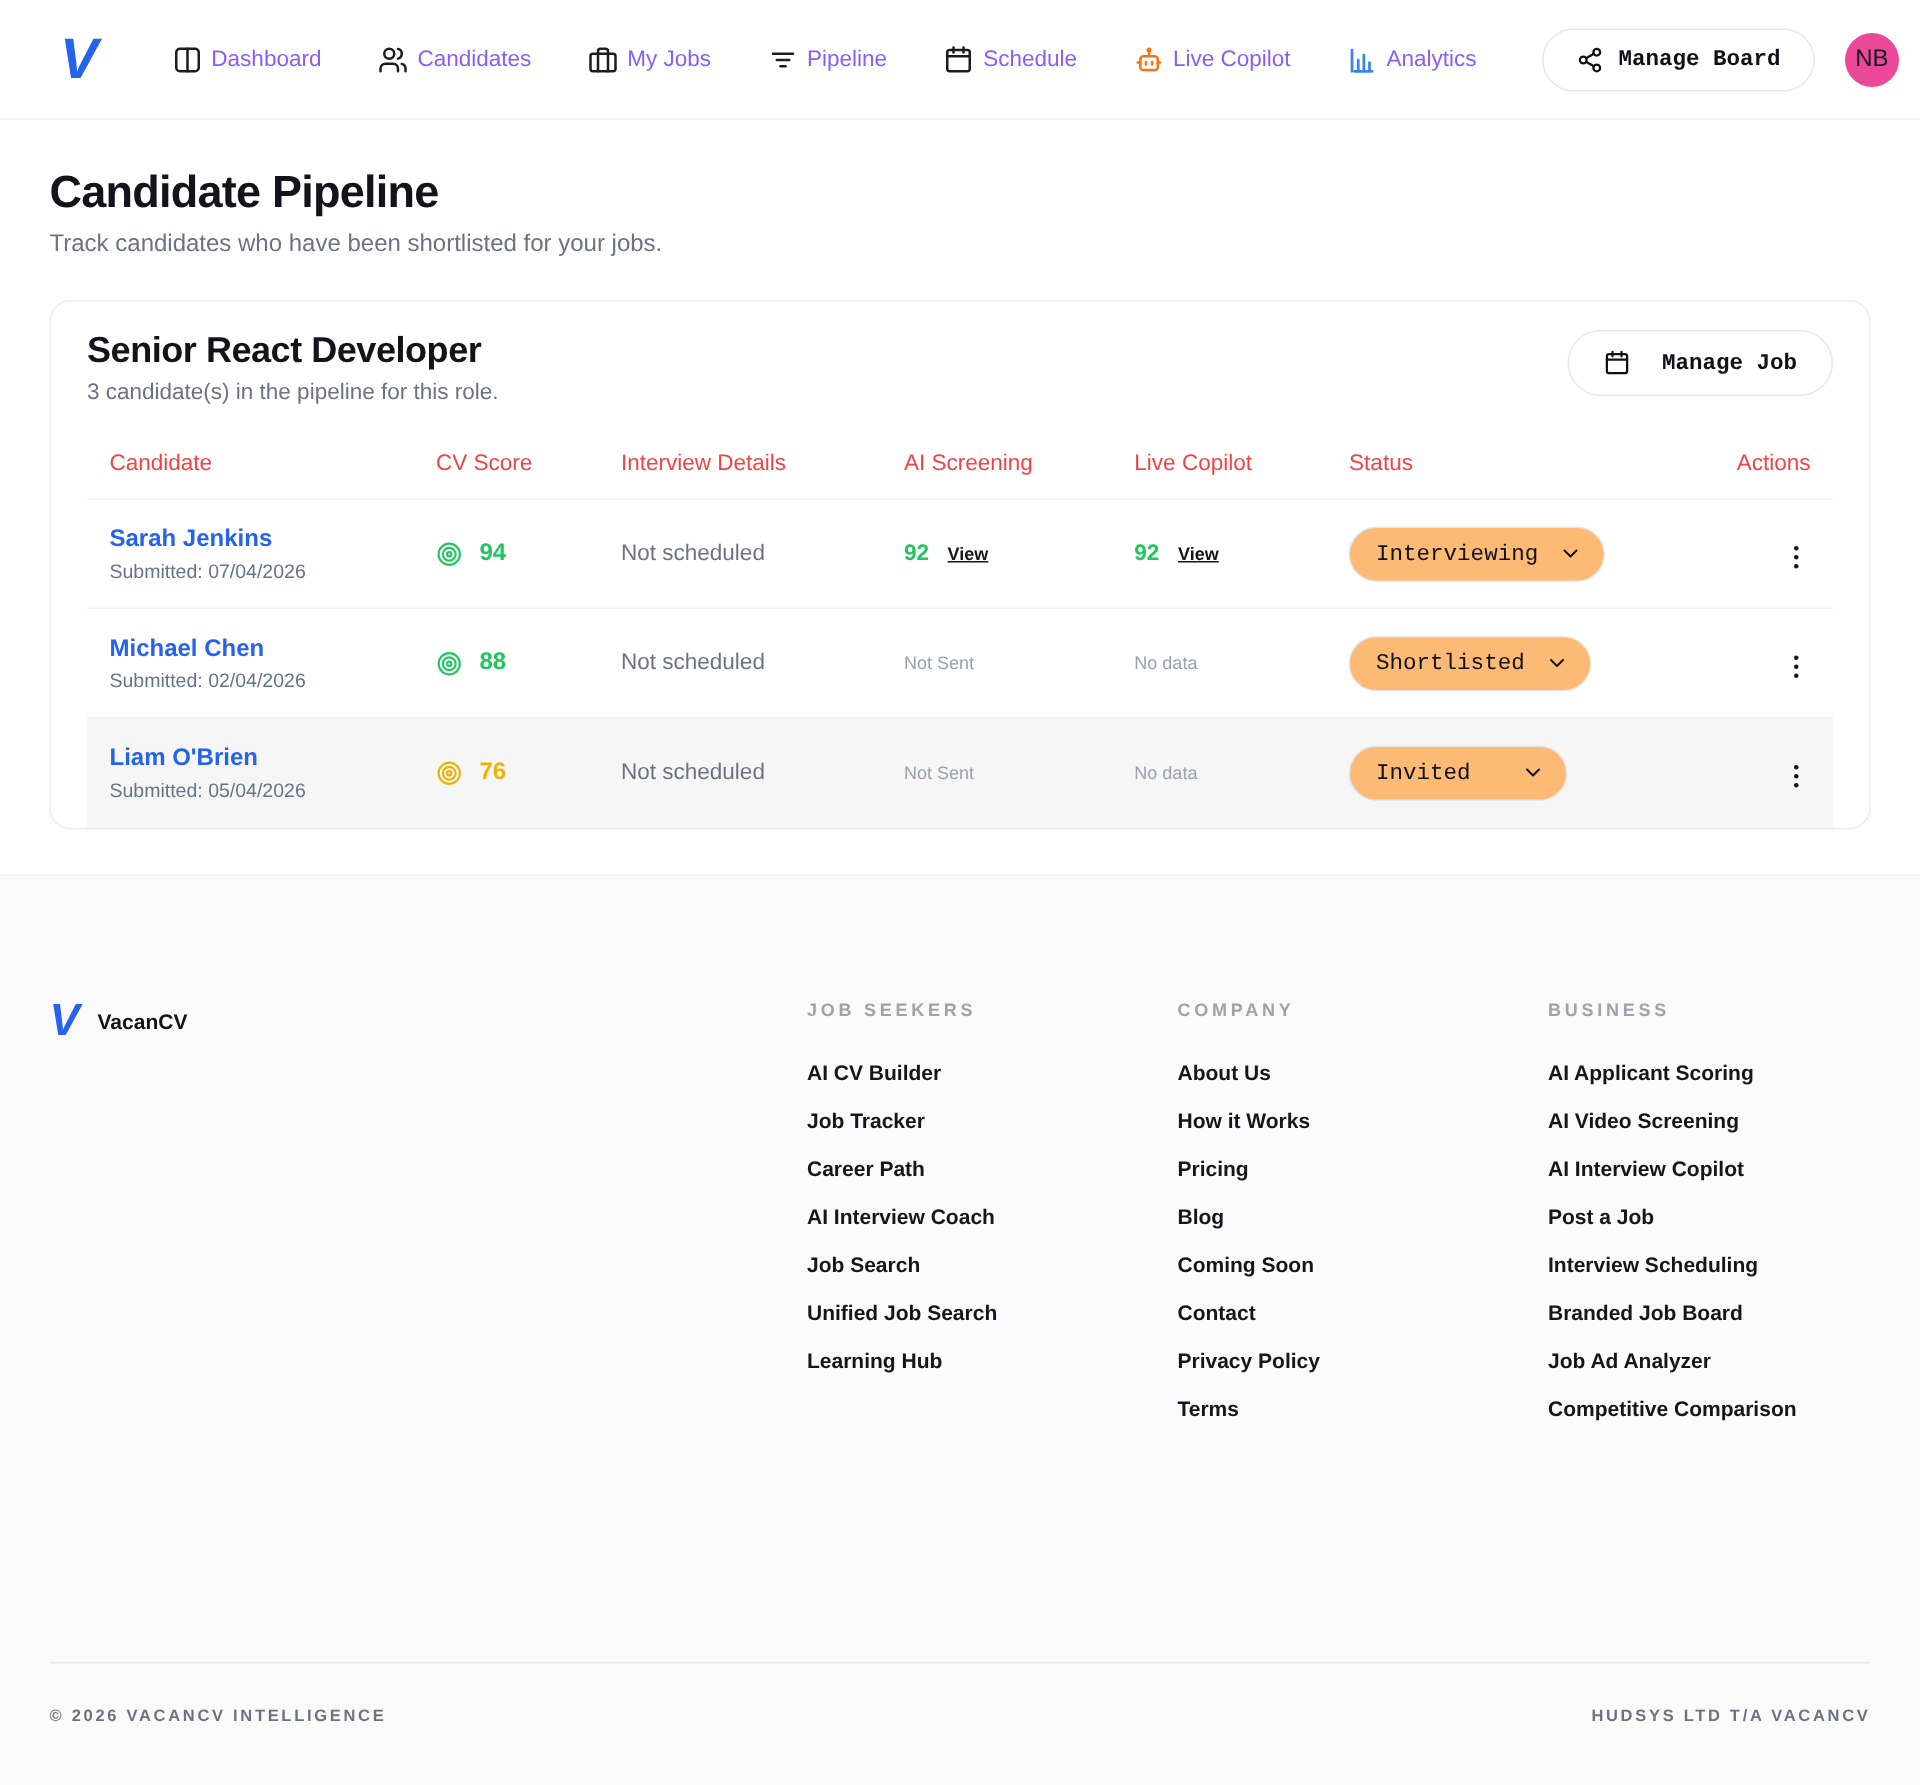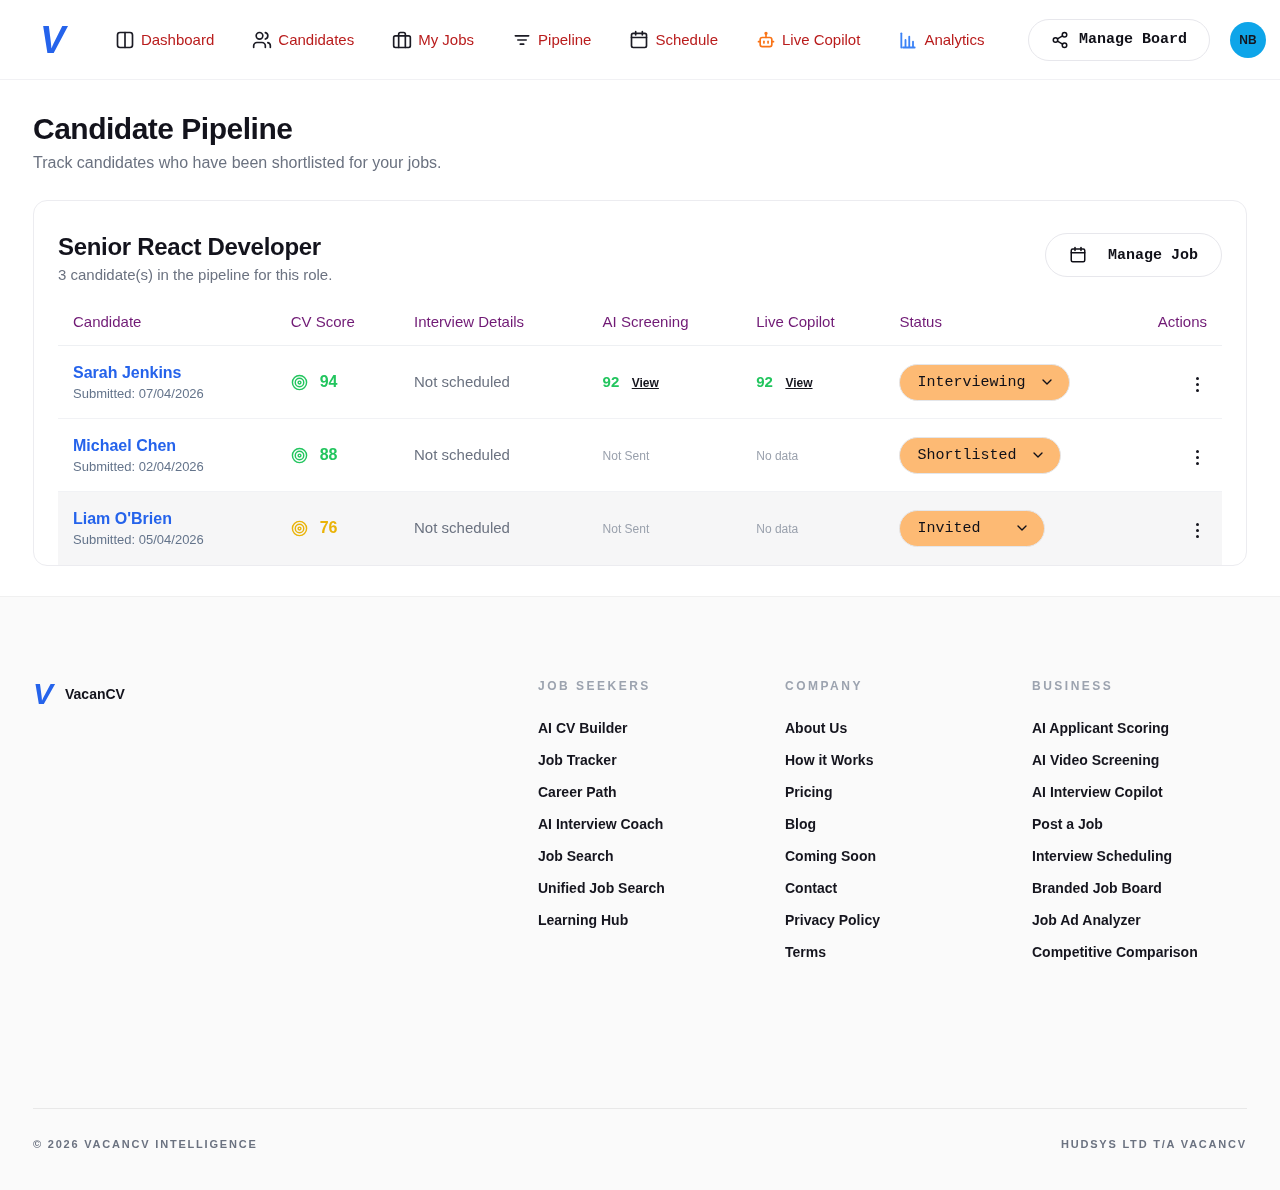--- a/index.html
+++ b/index.html
@@ -20,55 +20,55 @@
   
   header{
     height:80px; flex:0 0 80px; display:flex; align-items:center;
     padding:0 14px 0 40px; border-bottom:1px solid #f1f1f4; background:#fff;
   }
   .logo-v{
     font-size:38px; font-weight:800; font-style:italic; color:var(--accent-blue);
     line-height:1; letter-spacing:-2px; padding-right:8px;
   }
   nav{display:flex; align-items:center; gap:38px; margin:0 auto;}
-  .nav-item{display:flex; align-items:center; gap:6px; font-size:15px; font-weight:500; color:#b91c1c;}
+  .nav-item{display:flex; align-items:center; gap:6px; font-size:15px; font-weight:500; color:#8b5cf6;}
   .nav-item .ic{color:#1b1b24}
   .ic-orange{color:var(--orange) !important}
   .ic-blue{color:var(--chart-blue) !important}
   .manage-board{
     display:flex; align-items:center; gap:10px; padding:11px 22px; margin-right:20px;
     border:1px solid #e7e7ec; border-radius:999px; background:#fff;
     font-size:15px; font-weight:700; color:#101018;
   }
   .avatar{
-    width:36px; height:36px; border-radius:50%; background:#0ea5e9;
+    width:36px; height:36px; border-radius:50%; background:#ec4899;
     display:flex; align-items:center; justify-content:center;
-    font-size:12px; font-weight:700; color:#16161f; flex:0 0 36px;
+    font-size:16px; font-weight:400; color:#16161f; flex:0 0 36px;
   }
 
   
   main{padding:32px 33px 30px}
   h1{font-size:30px; font-weight:800; letter-spacing:-.5px; color:#13131c; margin-bottom:8px}
   .page-sub{font-size:16px; color:var(--text-gray); margin-bottom:28px}
 
-  .card{border:1px solid var(--border); border-radius:14px; background:#fff; padding:24px 0 0;}
+  .card{border:1px solid var(--border); border-radius:14px; background:#fff; padding:11px 0 0;}
   .card-head{display:flex; justify-content:space-between; align-items:flex-start; padding:8px 24px 24px;}
   .card-head h2{font-size:24px; font-weight:800; letter-spacing:-.3px; color:#13131c}
   .card-sub{font-size:15px; color:var(--text-gray); margin-top:5px}
   .manage-job{
     display:flex; align-items:center; gap:21px; padding:12px 23px;
     border:1px solid #e7e7ec; border-radius:999px; background:#fff;
     font-size:15px; font-weight:700; color:#101018;
   }
 
   table{width:calc(100% - 48px); margin:0 24px; border-collapse:collapse; table-layout:fixed;}
   col.w1{width:18.7%} col.w2{width:10.6%} col.w3{width:16.2%} col.w4{width:13.2%}
   col.w5{width:12.3%} col.w6{width:21.6%} col.w7{width:7.4%}
   th{
-    text-align:left; font-size:15px; font-weight:500; color:#701a75;
+    text-align:left; font-size:15px; font-weight:500; color:#ef4444;
     padding:6px 15px 15px; border-bottom:1px solid #eef0f3; white-space:nowrap;
   }
   th.r, td.r{text-align:right}
   td{padding:16px 15px; border-bottom:1px solid #f1f2f5; vertical-align:middle; height:73px}
   tr.hl td{background:var(--row-highlight)}
   tr:last-child td{border-bottom:none}
 
   .cand-name{font-size:16px; font-weight:600; color:var(--accent-blue); display:inline-block}
   .cand-sub{font-size:13px; color:#64748b; margin-top:4px}
   .score{display:flex; align-items:flex-end; gap:12px; font-size:16px; font-weight:700}

